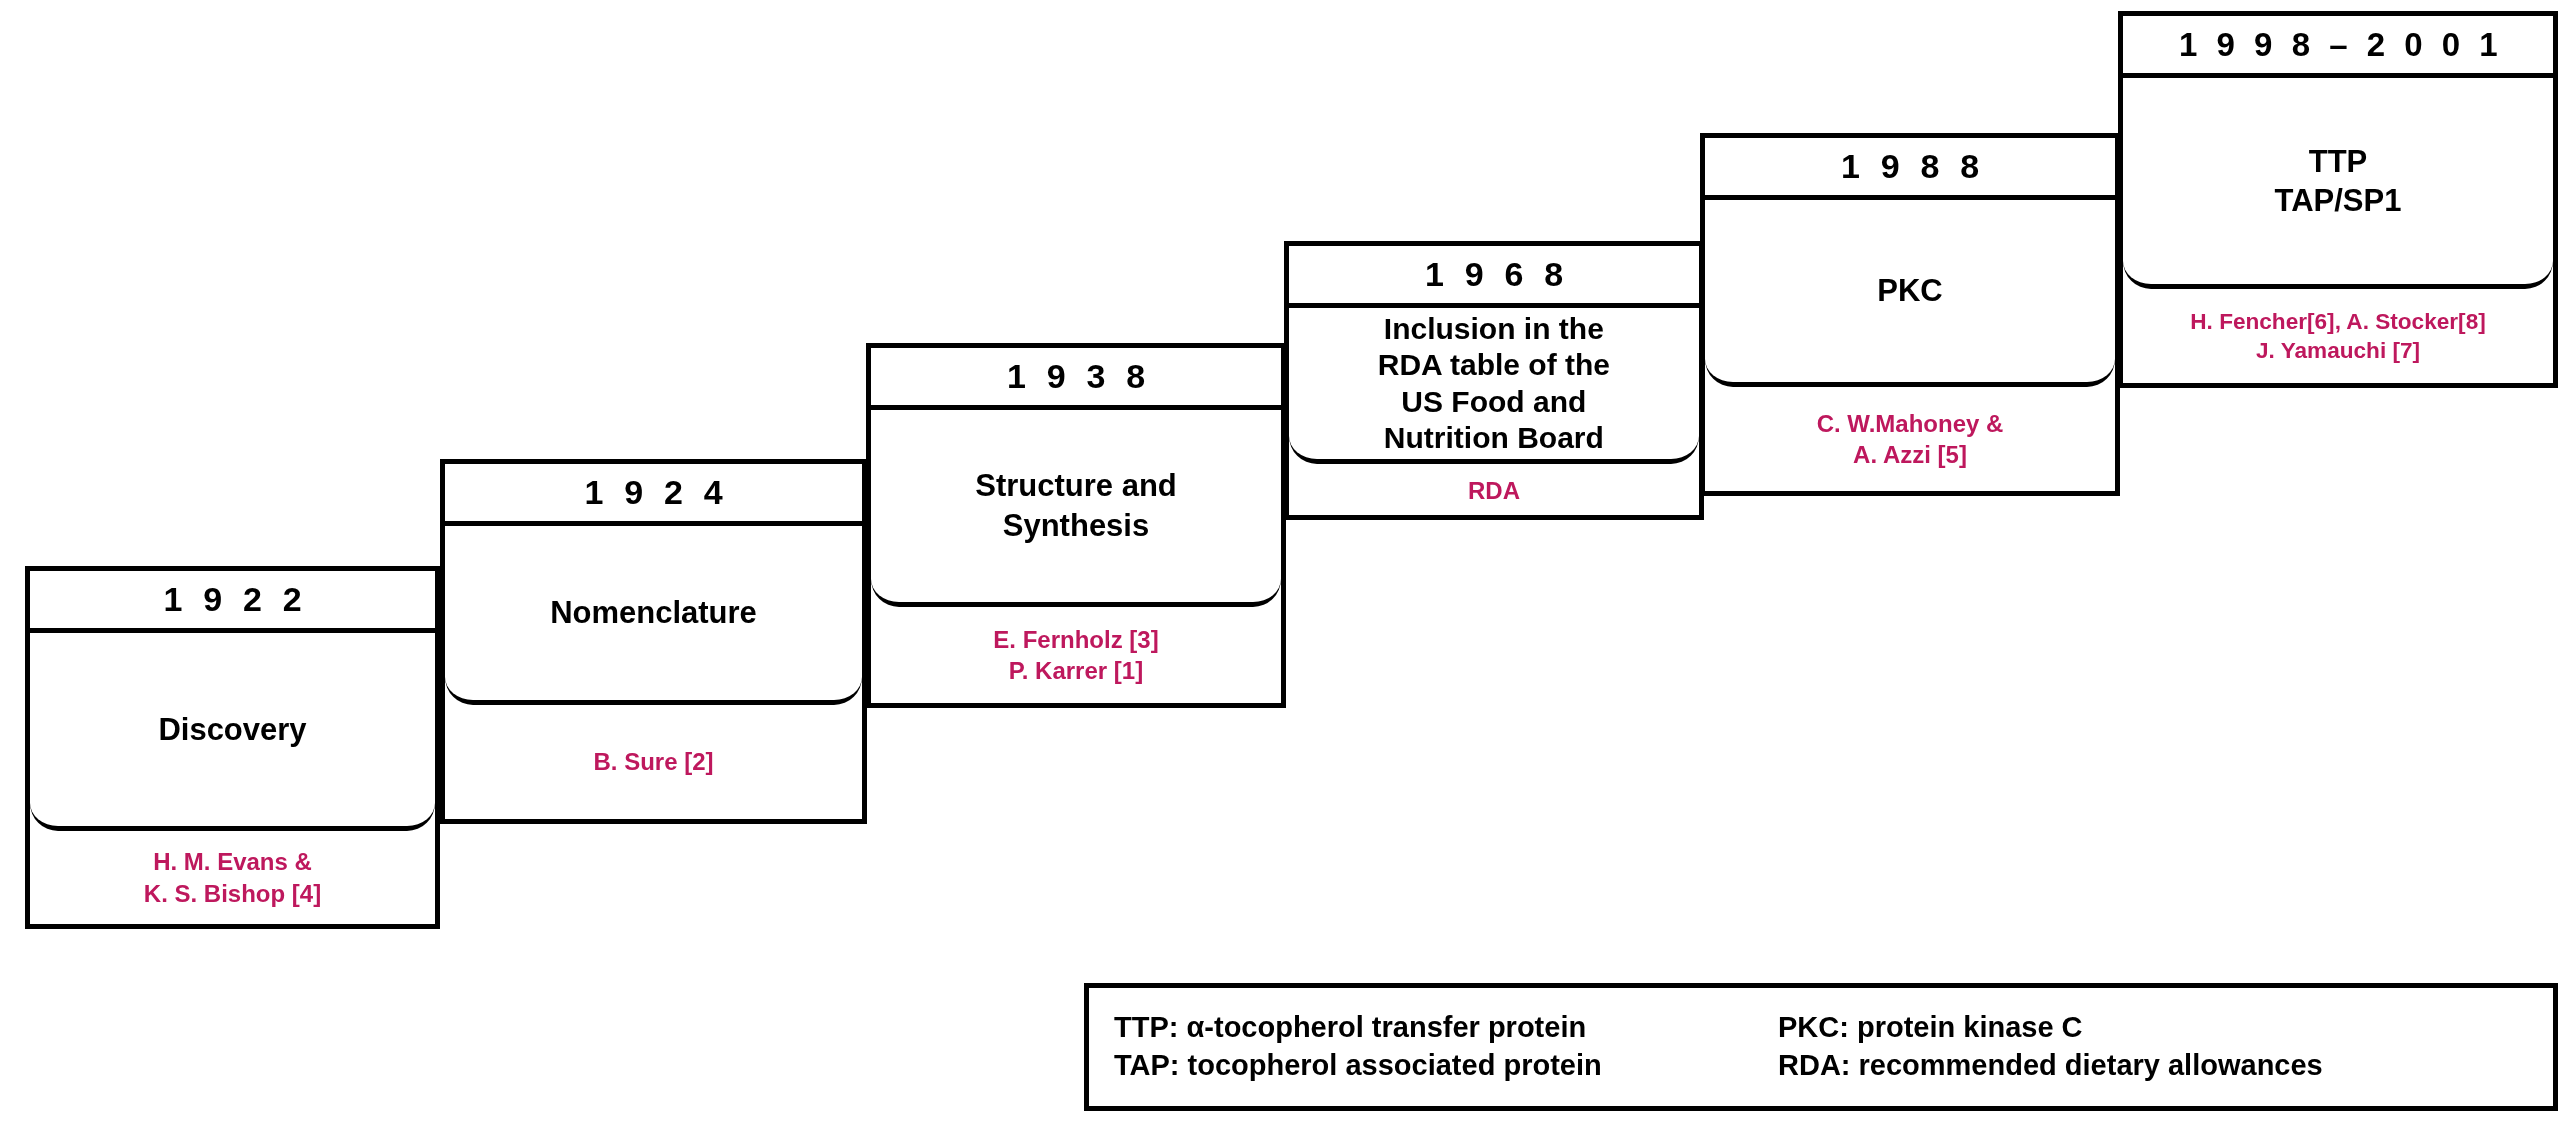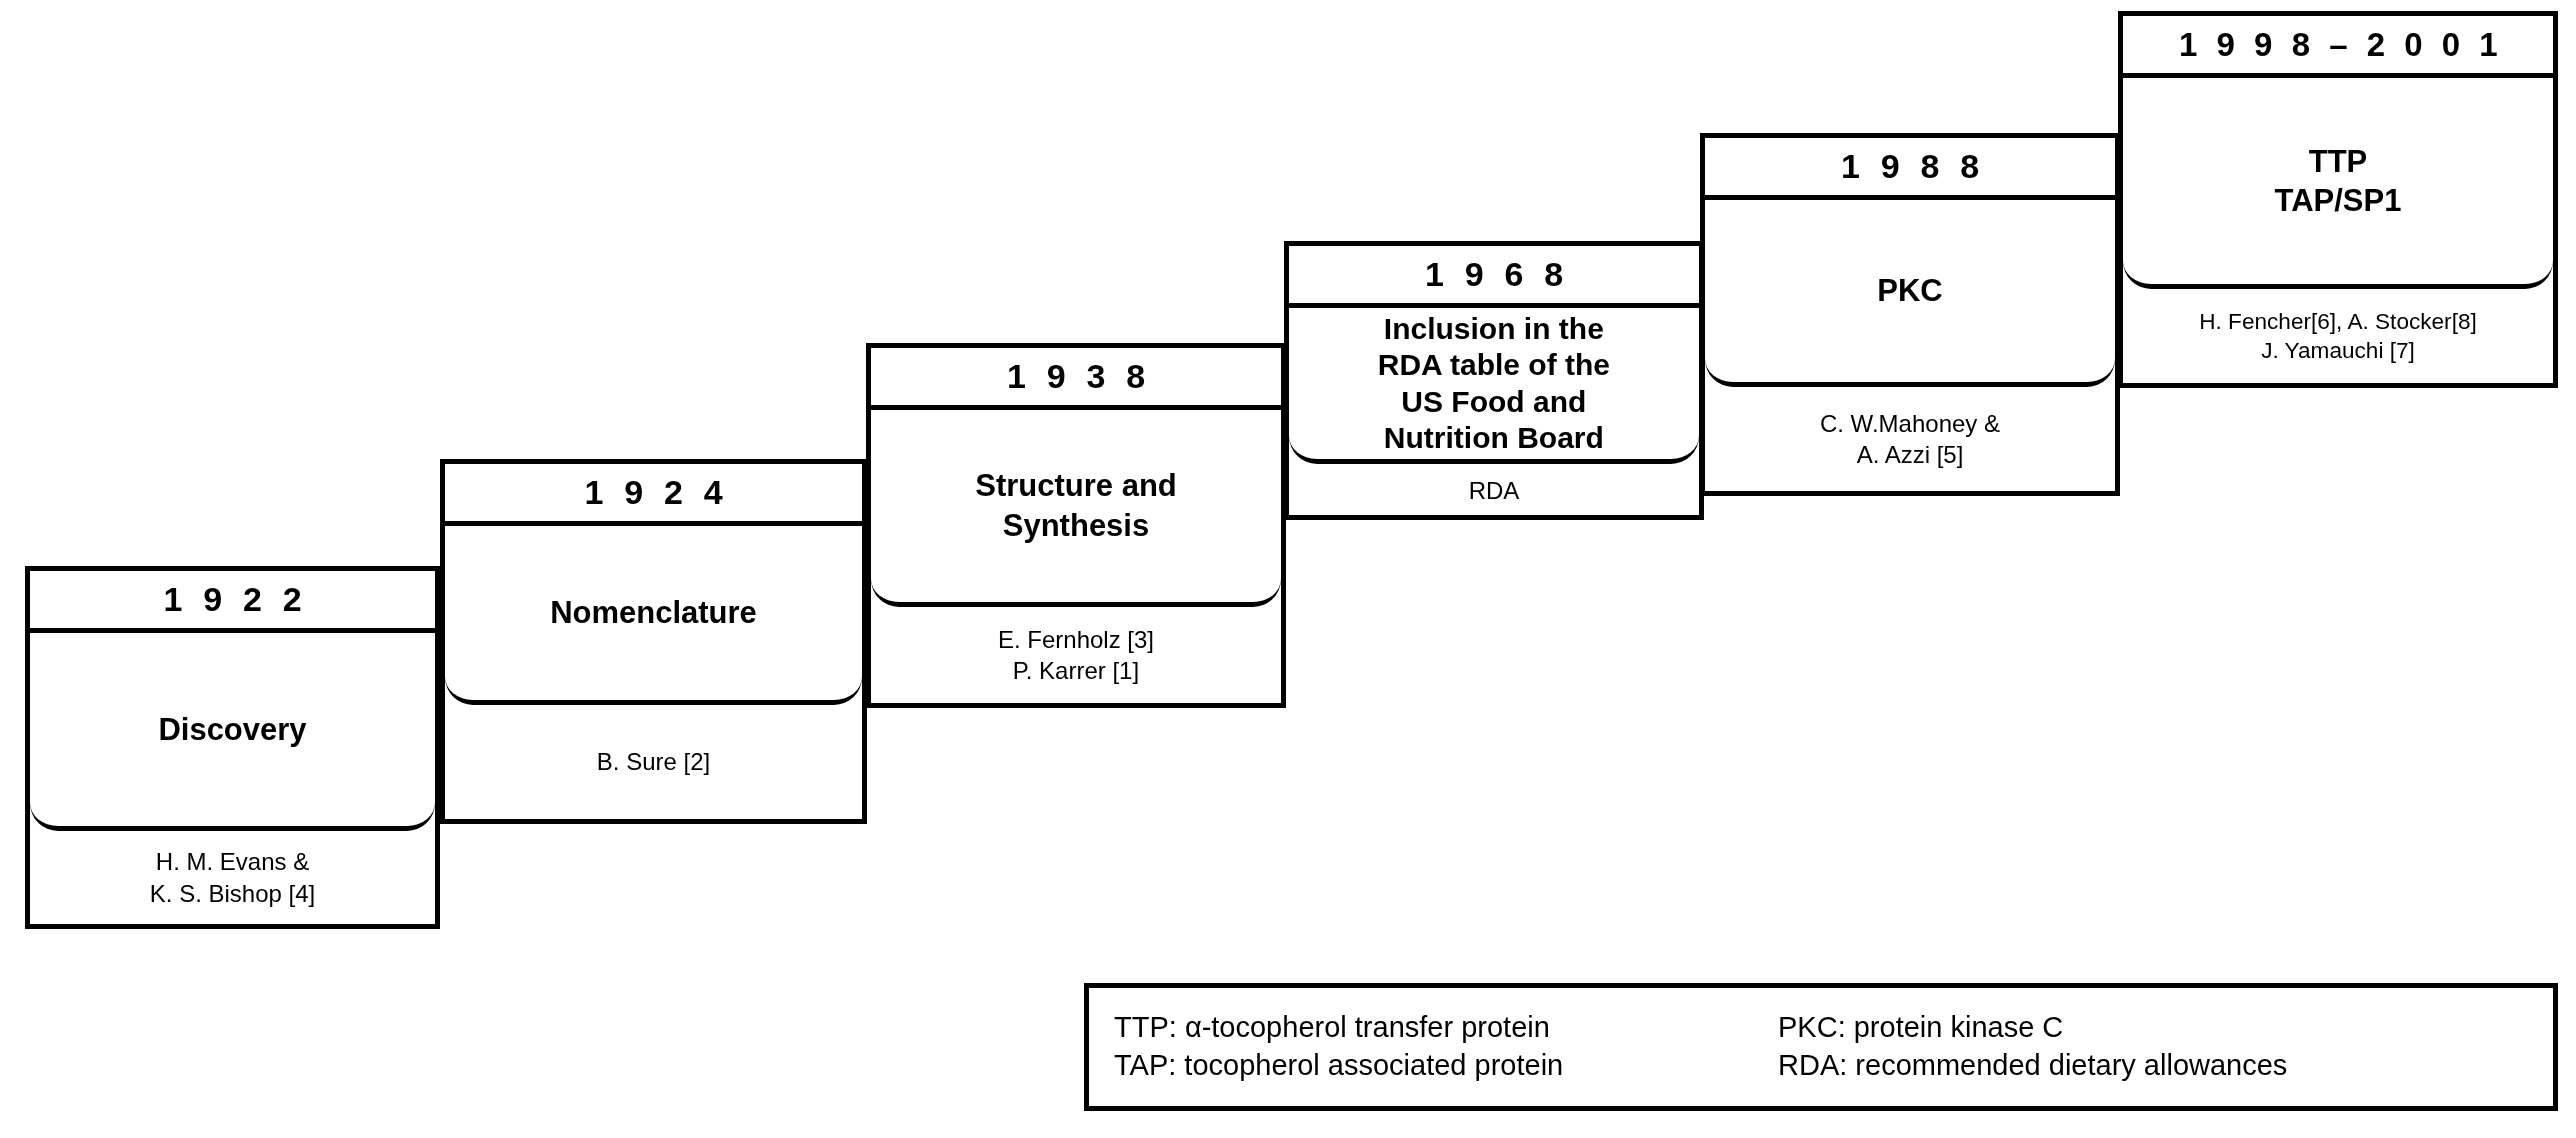--- a/index.html
+++ b/index.html
@@ -53,24 +53,24 @@
     white-space: pre-line;
     border-radius: 28px;
   }
   .tl-title.tight { font-size: 30px; line-height: 1.22; padding-left: 6px; }
   .tl-refs {
     flex: 0 0 auto;
     display: flex;
     align-items: center;
     justify-content: center;
     text-align: center;
-    font-weight: normal;
+    font-weight: bold;
     font-size: 24px;
     line-height: 1.30;
-    color: #000000;
+    color: #be185d;
     padding: 1.3px 2.5px;
     box-sizing: border-box;
     white-space: pre-line;
   }
   .tl-refs.small { font-size: 22px; }
 
   
   #box-1922      { left:   25px; top:  566px; width: 415px; height: 363px; z-index: 1; }
   #box-1922 .tl-year  { height: 57px; }
   #box-1922 .tl-refs  { height: 93px; }
@@ -113,20 +113,21 @@
   .legend-grid {
     display: grid;
     grid-template-columns: 629px auto;
     column-gap: 35px;
     row-gap: 2.5px;
     padding-left: 25px;
     font-size: 29px;
     line-height: 1.22;
     color: #000;
     font-family: "Liberation Sans", "DejaVu Sans", sans-serif;
+    font-weight: bold;
   }
   .legend-grid span {
     white-space: nowrap;
   }
 </style>
 </head>
 <body>
 
 <div id="stage">
 

